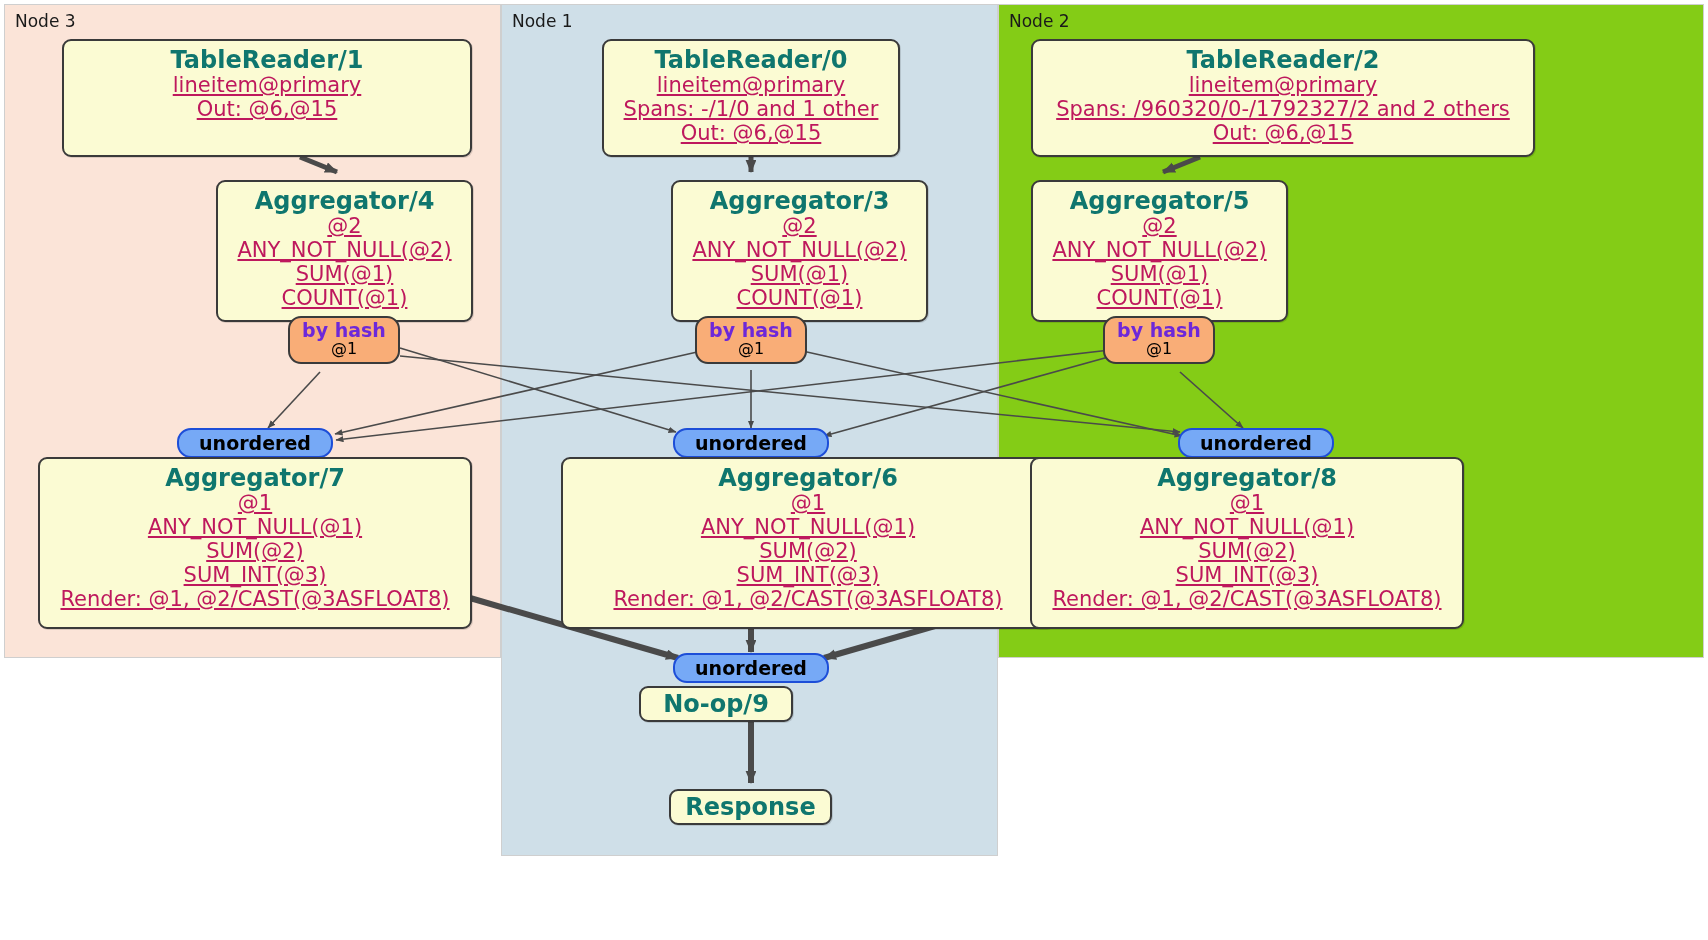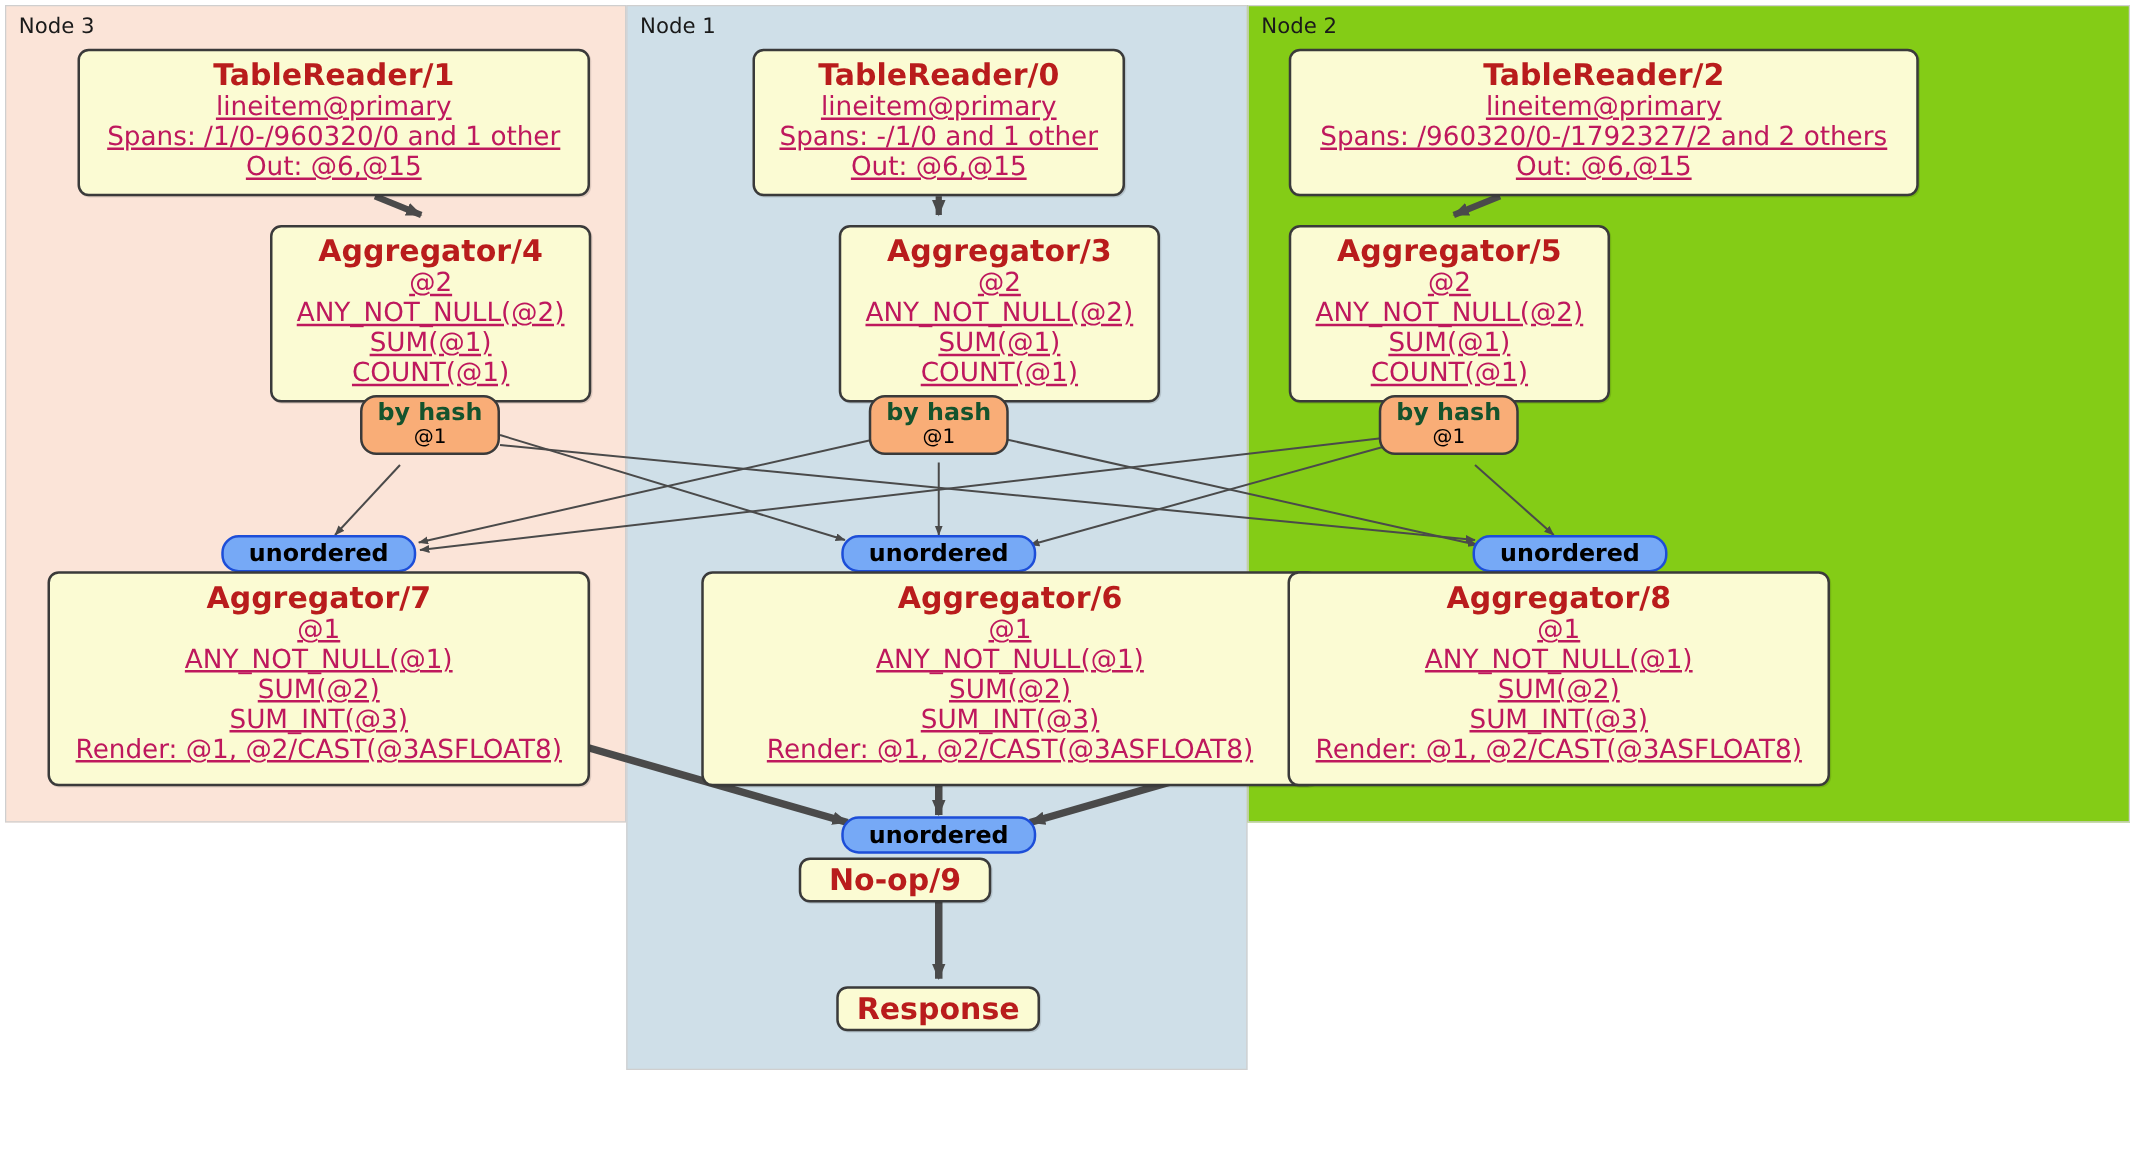--- a/index.html
+++ b/index.html
@@ -40,21 +40,21 @@
     border-radius: 9px;
     box-sizing: border-box;
     text-align: center;
     padding: 5px 10px 6px 10px;
     box-shadow: 1px 1px 0 rgba(0,0,0,0.12);
   }
   .proc-title {
     font-weight: bold;
     font-size: 24px;
     line-height: 1.18;
-    color: #b91c1c;
+    color: #0f766e;
     white-space: nowrap;
   }
   .proc-line {
     font-size: 21px;
     line-height: 1.14;
     color: #be185d;
     white-space: nowrap;
     text-decoration: underline;
   }
 
@@ -66,21 +66,21 @@
     border-radius: 13px;
     box-sizing: border-box;
     text-align: center;
     padding: 2px 10px 3px 10px;
     z-index: 5;
   }
   .router-title {
     font-weight: bold;
     font-size: 19px;
     line-height: 1.1;
-    color: #14532d;
+    color: #6d28d9;
     white-space: nowrap;
   }
   .router-sub {
     font-size: 16px;
     line-height: 1.05;
     color: #000;
     white-space: nowrap;
   }
 
   
@@ -158,21 +158,20 @@
     <path d="M470,598 L678,658" stroke="#4a4a4a" stroke-width="6" fill="none" marker-end="url(#ah-thick)"></path>
     <path d="M751,628 L751,652" stroke="#4a4a4a" stroke-width="6" fill="none" marker-end="url(#ah-thick)"></path>
     <path d="M1032,598 L824,658" stroke="#4a4a4a" stroke-width="6" fill="none" marker-end="url(#ah-thick)"></path>
 
     <path d="M751,721 L751,783" stroke="#4a4a4a" stroke-width="6" fill="none" marker-end="url(#ah-thick)"></path>
   </svg>
 
   <div class="proc-box" style="left:62px; top:39px; width:410px; height:118px;">
     <div class="proc-title">TableReader/1</div>
     <div class="proc-line">lineitem@primary</div>
-    <div class="proc-line">Spans: /1/0-/960320/0 and 1 other</div>
     <div class="proc-line">Out: @6,@15</div>
   </div>
 
   <div class="proc-box" style="left:602px; top:39px; width:298px; height:118px;">
     <div class="proc-title">TableReader/0</div>
     <div class="proc-line">lineitem@primary</div>
     <div class="proc-line">Spans: -/1/0 and 1 other</div>
     <div class="proc-line">Out: @6,@15</div>
   </div>
 

